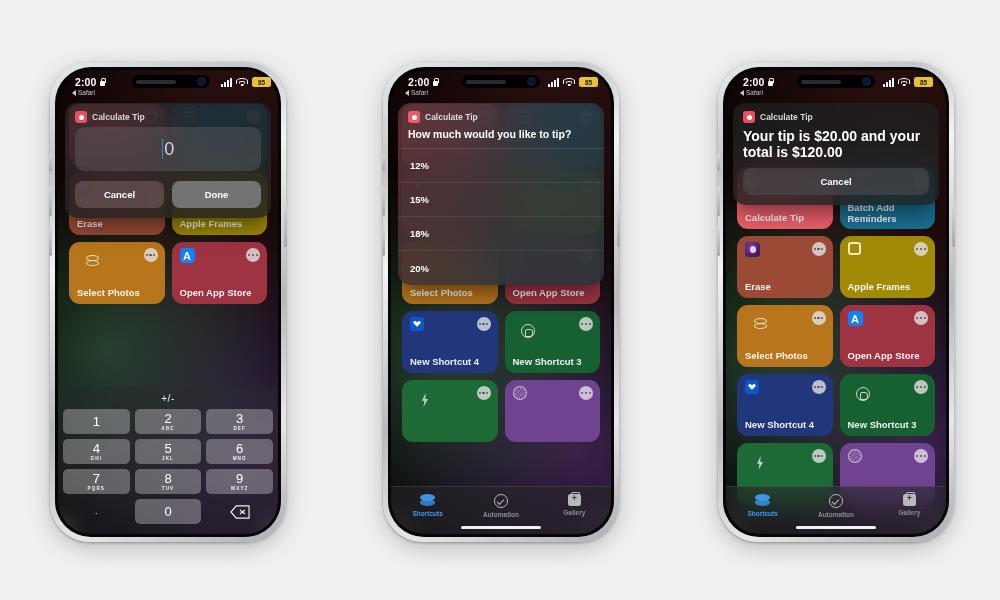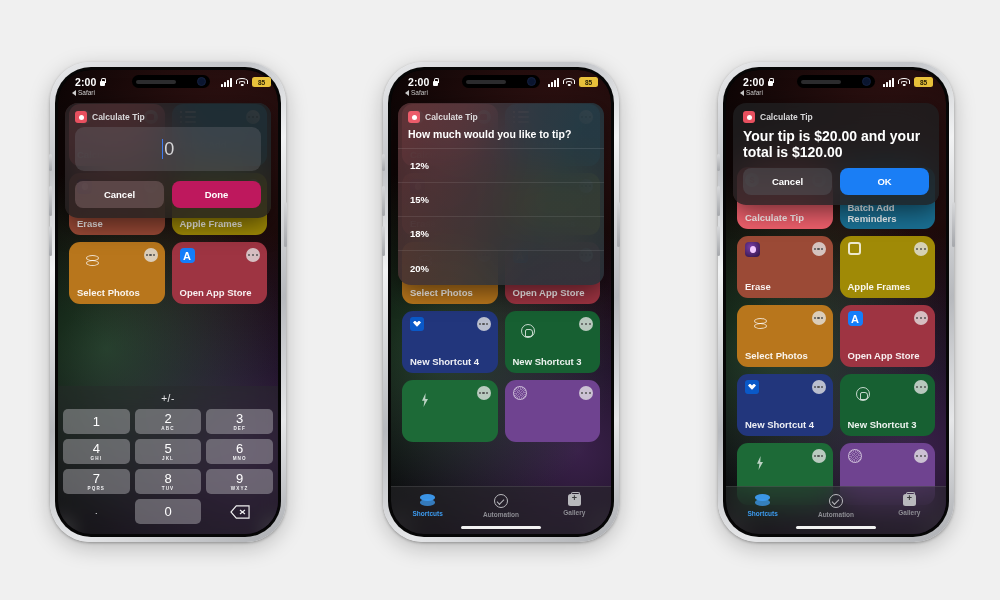--- a/index.html
+++ b/index.html
@@ -181,21 +181,21 @@
     background: rgba(120,120,125,.30);
     display:flex; align-items:center; justify-content:center;
   }
   .sheet-input .val { font-size:18px; color:#d6d6d8; display:flex; align-items:center; }
   .caret { display:inline-block; width:1.5px; height:20px; background:#3d7bf0; margin-right:1px; }
 
   .sheet-actions { display:flex; gap:8px; padding: 10px; }
   .sheet-btn { flex:1; height:27px; border-radius:8px; display:flex;align-items:center;justify-content:center;
                font-size:9.5px; font-weight:bold; color:#fff; }
   .btn-cancel { background: rgba(140,110,112,.45); }
-  .btn-done   { background: #be185d; }
+  .btn-done   { background: #737373; }
   .btn-ok     { background: #1a7ef5; }
 
   .opt-list { border-top:.5px solid rgba(255,255,255,.10); }
   .opt {
     height: 34px; display:flex; align-items:center; padding:0 12px;
     font-size:9.5px; font-weight:bold; color:#fff;
     border-bottom:.5px solid rgba(255,255,255,.09);
   }
   .opt:last-child{ border-bottom:none; }
   .opt-tint { position:absolute; inset:0; pointer-events:none;
@@ -700,21 +700,20 @@
         <div class="home-ind"></div>
 
         <div class="sheet">
           <div class="sheet-head">
             <div class="sheet-appicon"></div>
             <div class="sheet-apptitle">Calculate Tip</div>
           </div>
           <div class="sheet-q" style="font-size:14px;padding-bottom:6px">Your tip is $20.00 and your total is $120.00</div>
           <div class="sheet-actions" style="padding-top:2px">
             <div class="sheet-btn" style="background:rgba(80,80,85,.55)">Cancel</div>
-            <div class="sheet-btn btn-ok">OK</div>
           </div>
         </div>
 
       </div>
     </div>
   </div>
 
   <div style="position:absolute;left:58px;top:70px;width:226px;height:30px;z-index:60;pointer-events:none">
     <div class="statusbar">
       <div class="sb-time">

